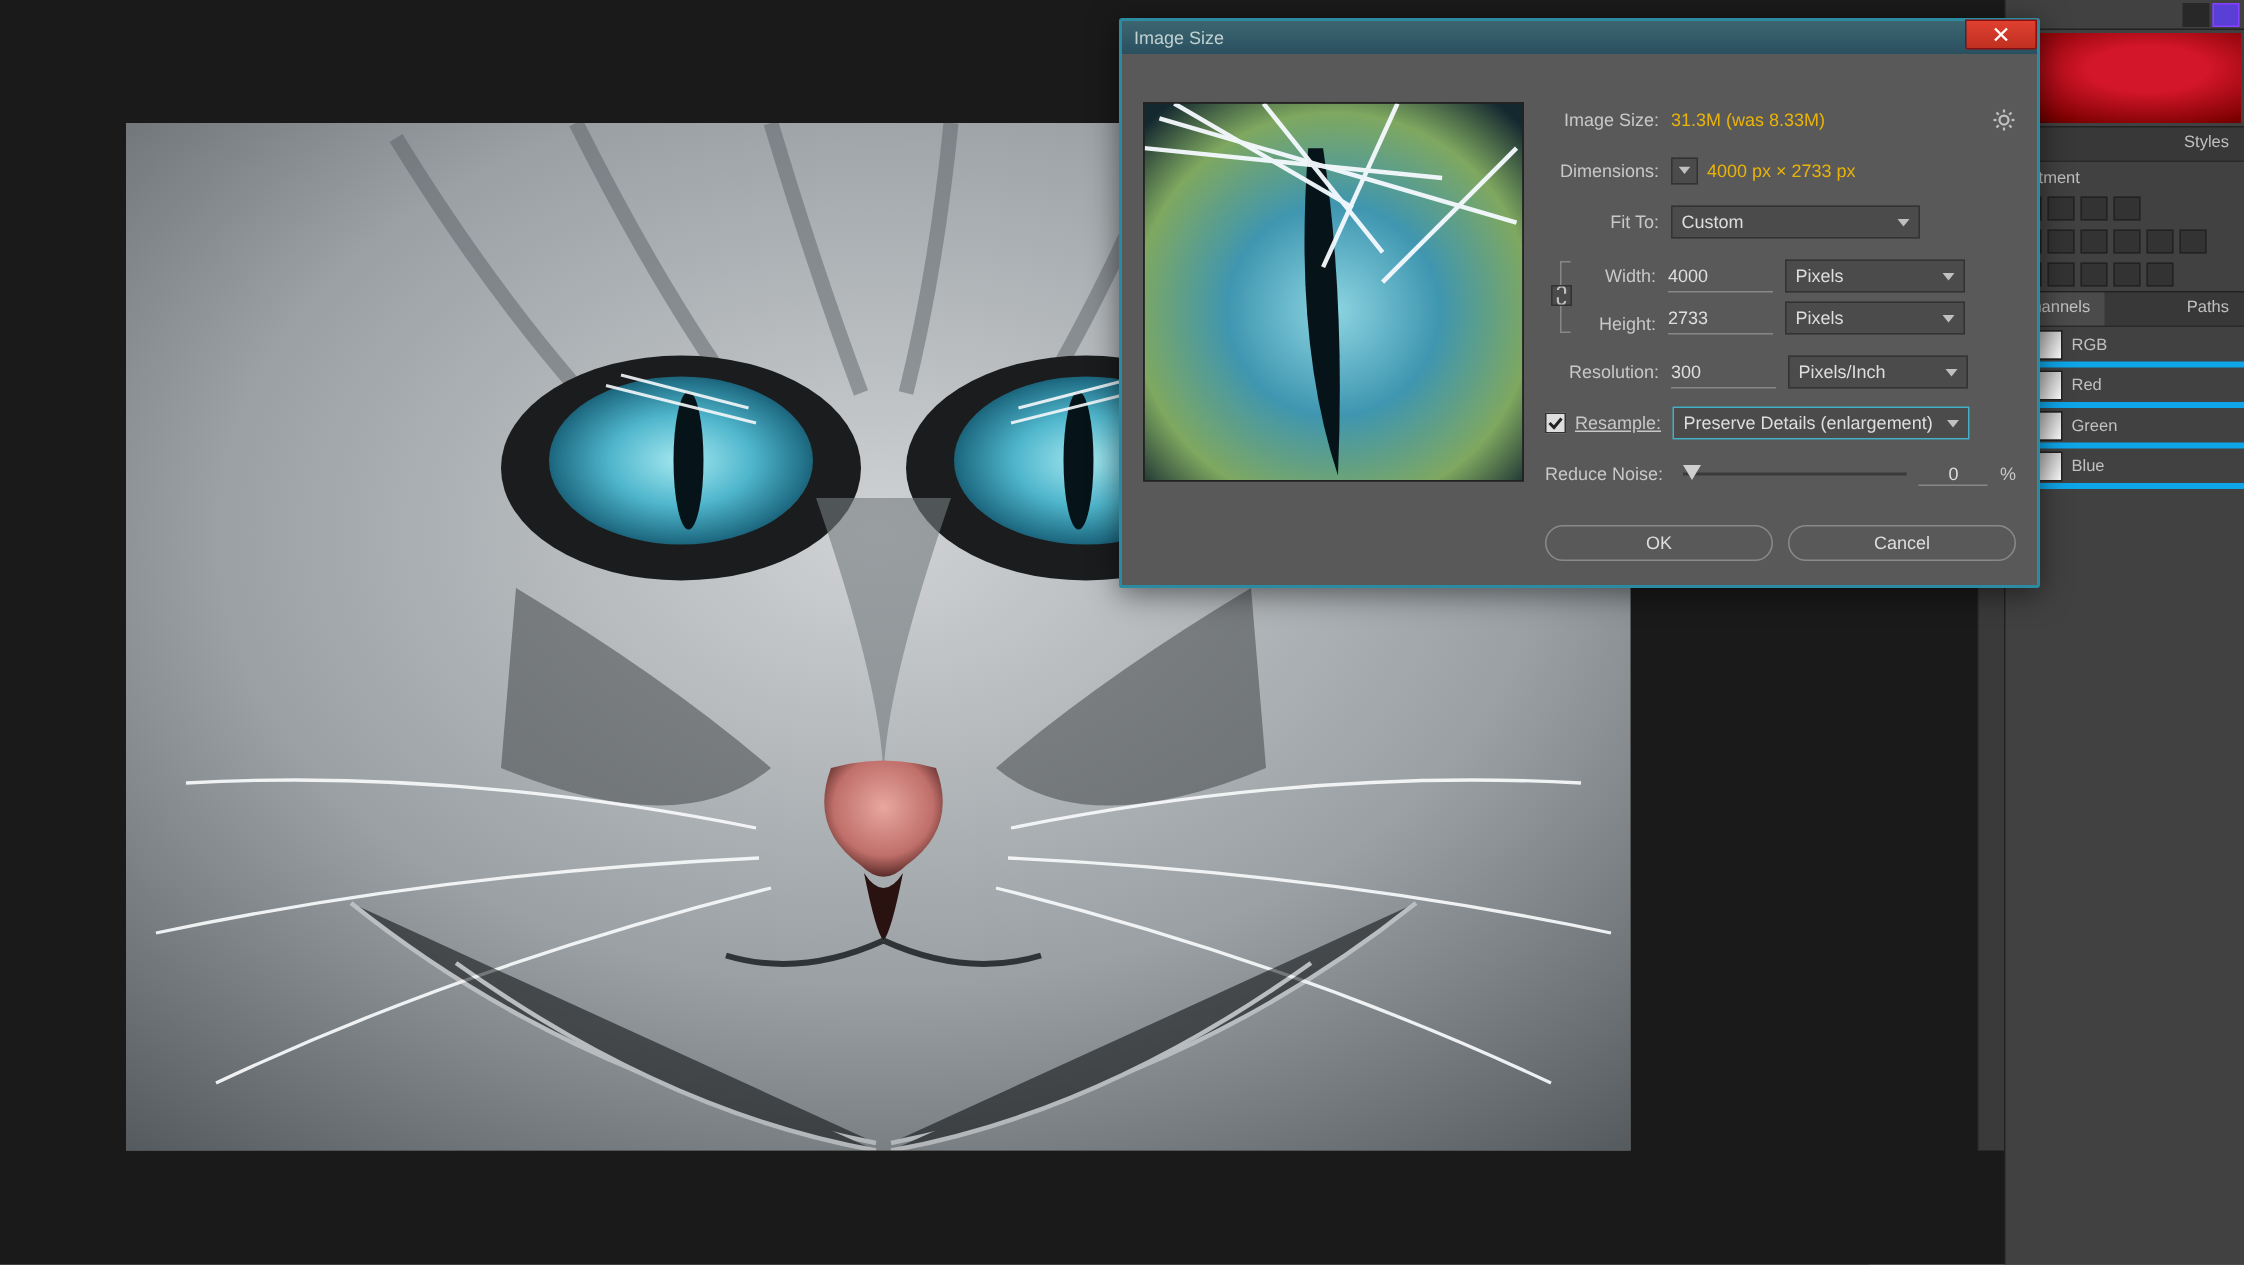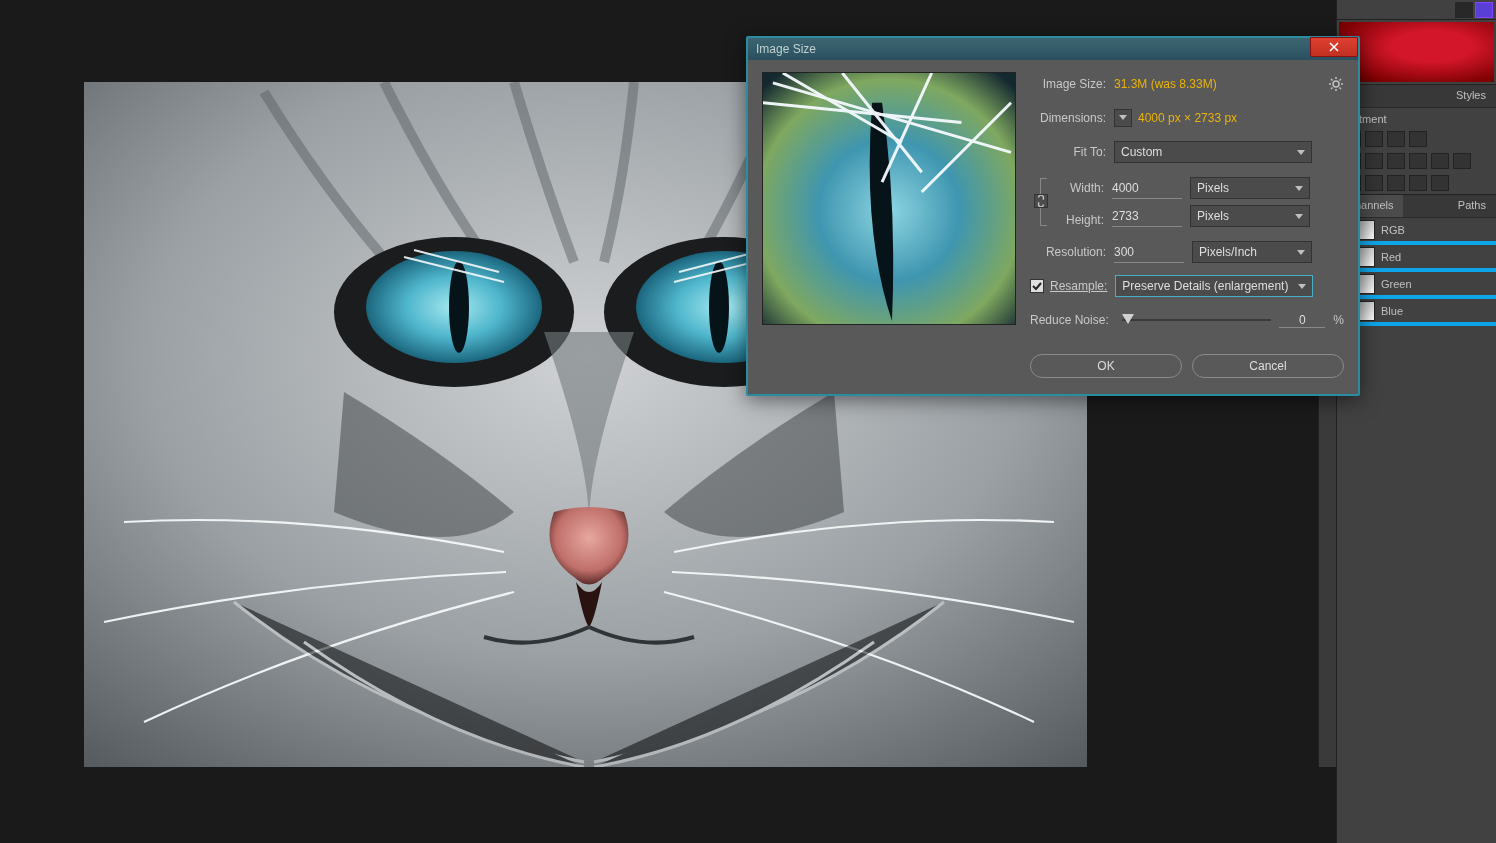--- a/index.html
+++ b/index.html
@@ -25,37 +25,37 @@
     .rp-adj-icons .ai{ width:18px; height:16px; background:#333; border:1px solid #222;}
     .rp-ch-list { font-size:11px; color:#c0c0c0; }
     .rp-ch-list .ch-item{ display:flex; align-items:center; height:27px; padding:0 6px; border-bottom:4px solid #0ea5e9; cursor:pointer;}
     .rp-ch-list .ch-item .thumb{ width:32px; height:20px; background:linear-gradient(135deg,#888,#fff); margin-right:6px; border:1px solid #222;}
     
     
     .vscroll { position:absolute; top:82px; right:160px; width:18px; height:685px; background:#3a3a3a; border-left:1px solid #222;}
     .vscroll .thumb{ position:absolute; top:0; left:2px; width:14px; height:280px; background:#5a5a5a; border:1px solid #222;}
 
     
-    .dialog { position:absolute; top:36px; left:746px; width:614px; background:#595959; border:2px solid #2b8ba0; border-radius:2px; box-shadow:0 4px 20px rgba(0,0,0,.5); color:#c8c8c8; font-size:12px;}
+    .dialog { position:absolute; top:12px; left:746px; width:614px; background:#595959; border:2px solid #2b8ba0; border-radius:2px; box-shadow:0 4px 20px rgba(0,0,0,.5); color:#c8c8c8; font-size:12px;}
     .dlg-title{ height:22px; display:flex; align-items:center; padding:0 8px; background:linear-gradient(#3c6570,#2a5060); color:#c0d0d0; font-size:12px; position:relative;}
     .dlg-close { position:absolute; right:0; top:-1px; width:48px; height:20px; background:linear-gradient(#e04030,#c03020); border:1px solid #8a1010; border-radius:0 0 2px 2px; display:flex; align-items:center; justify-content:center;}
     .dlg-close svg{ width:10px; height:10px;}
-    .dlg-body{ padding:12px 14px 16px; display:flex; gap:14px;}
+    .dlg-body{ padding:12px 14px 16px; display:flex; gap:14px;margin-top:20px;}
     .preview{ width:254px; height:253px; background:#222; border:1px solid #222; flex-shrink:0; position:relative; overflow:hidden;}
     .preview .pv-img{ width:100%; height:100%;}
     .controls{ flex:1; display:flex; flex-direction:column; gap:10px;}
     .row{ display:flex; align-items:center; height:24px;}
     .row .lbl{ flex:0 0 84px; text-align:right; padding-right:8px;}
     .row .val{ color:#eab308;}
     .gear{ margin-left:auto; width:16px; height:16px; display:flex; align-items:center;}
     .dim-disclose{ width:18px; height:18px; background:#4b4b4b; border:1px solid #333; margin-right:6px; display:flex; align-items:center; justify-content:center;}
     .dim-disclose svg{width:8px;height:6px;}
     .select, .txt{ height:22px; background:#4b4b4b; border:1px solid #333; color:#dedede; padding:0 6px; display:flex; align-items:center; position:relative;}
     .select{ width:126px;}
-    .select.wide{ width:198px;}
+    .select.wide{ width:166px;}
     .select.narrow{ width:120px;}
     .select::after{ content:""; position:absolute; right:6px; top:8px; width:0; height:0; border-left:4px solid transparent; border-right:4px solid transparent; border-top:5px solid #c0c0c0;}
     .txt{ width:70px; border-bottom:1px solid #888; border-top:none; border-left:none; border-right:none; background:transparent; padding:0 2px 0 0; text-align:left;}
     .link-bracket{ width:20px; height:56px; position:relative;}
     .link-bracket::before{ content:""; position:absolute; left:10px; top:4px; bottom:4px; width:6px; border:1px solid #888; border-right:none;}
     .link-icon{ position:absolute; left:4px; top:20px; width:14px; height:14px; background:#4b4b4b; border:1px solid #333; display:flex; align-items:center; justify-content:center;}
     .wh-group{ display:flex; flex-direction:column; gap:6px; flex:1; }
     .chk{ width:14px; height:14px; background:#dedede; border:1px solid #333; display:inline-flex; align-items:center; justify-content:center; margin-right:6px;}
     .chk svg{width:10px;height:10px;}
     .slider-row{ display:flex; align-items:center; gap:8px;}

